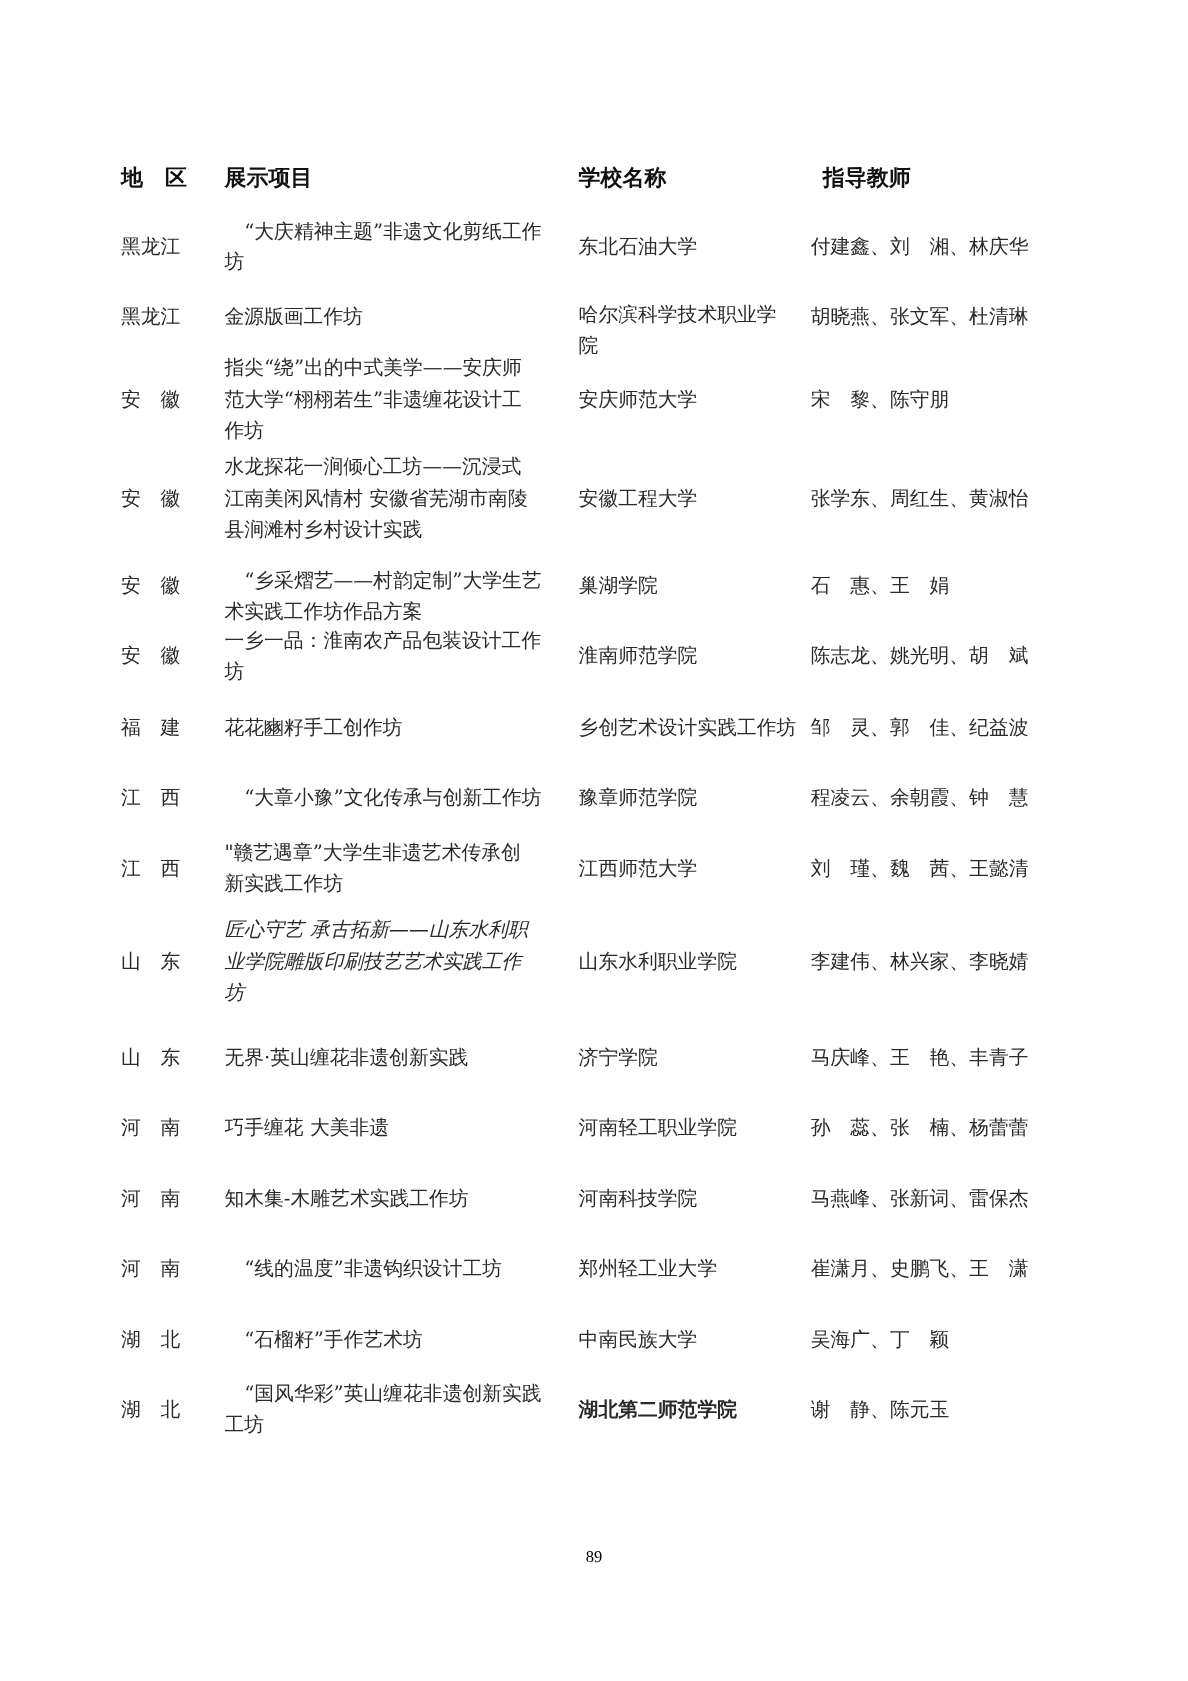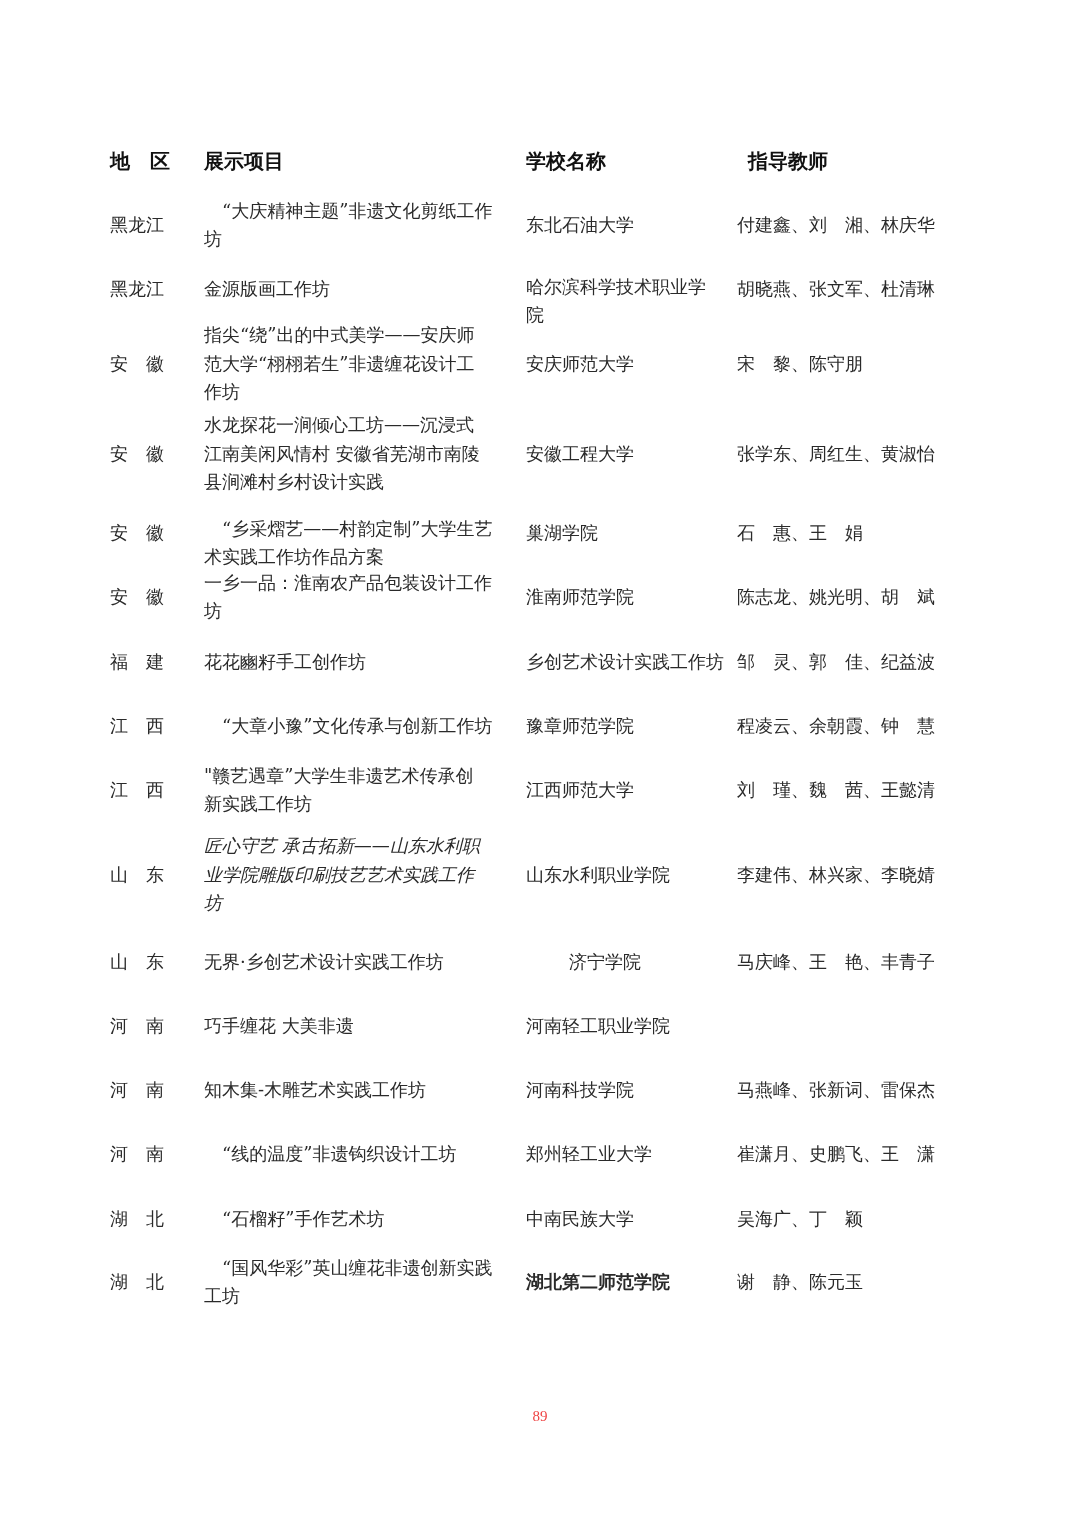--- a/index.html
+++ b/index.html
@@ -19,21 +19,21 @@
       position: absolute; font-size: 18px; line-height: 28.5px; color: #2a2a2a;
       display: flex; align-items: center;
     }
     .c-region { left: 110px; width: 80px; }
     .c-project { left: 204px; width: 320px; }
     .c-school { left: 526px; width: 210px; }
     .c-teacher { left: 737px; width: 240px; white-space: pre; }
     .cell span { display: block; }
     .pagenum {
       position: absolute; top: 1408px; left: 0; width: 1080px; text-align: center;
-      font-family: "Liberation Serif", serif; font-size: 15px; color: #ef4444;
+      font-family: "Liberation Serif", serif; font-size: 15px; color: #000000;
     }
   </style>
 </head>
 <body>
 
 <div class="page">
   <div class="hdr" style="left:110px;">地　区</div>
   <div class="hdr" style="left:204px;">展示项目</div>
   <div class="hdr" style="left:526px;">学校名称</div>
   <div class="hdr" style="left:748px;">指导教师</div>
@@ -209,44 +209,45 @@
           </div>
         </div>
         <div class="cell c-teacher" style="top: 0px; height: 86px;"><div>李建伟、林兴家、李晓婧</div></div>
       </div>
       <div class="row" style="top: 947px; height: 30px;">
         <div class="cell c-region" style="top: 0px; height: 30px;">
           <div>山　东</div>
         </div>
         <div class="cell c-project" style="top: 0px; height: 30px;">
           <div>
-            <span>无界·乡创艺术设计实践工作坊</span>
-          </div>
-        </div>
-        <div class="cell c-school" style="top: 0px; height: 30px; margin-left: 43px;">
+            <span>无界·英山缠花非遗创新实践</span>
+          </div>
+        </div>
+        <div class="cell c-school" style="top: 0px; height: 30px;">
           <div>
             <span>济宁学院</span>
           </div>
         </div>
         <div class="cell c-teacher" style="top: 0px; height: 30px;"><div>马庆峰、王　艳、丰青子</div></div>
       </div>
       <div class="row" style="top: 1011px; height: 30px;">
         <div class="cell c-region" style="top: 0px; height: 30px;">
           <div>河　南</div>
         </div>
         <div class="cell c-project" style="top: 0px; height: 30px;">
           <div>
             <span>巧手缠花 大美非遗</span>
           </div>
         </div>
         <div class="cell c-school" style="top: 0px; height: 30px;">
           <div>
             <span>河南轻工职业学院</span>
           </div>
         </div>
+        <div class="cell c-teacher" style="top: 0px; height: 30px;"><div>孙　蕊、张　楠、杨蕾蕾</div></div>
       </div>
       <div class="row" style="top: 1075px; height: 30px;">
         <div class="cell c-region" style="top: 0px; height: 30px;">
           <div>河　南</div>
         </div>
         <div class="cell c-project" style="top: 0px; height: 30px;">
           <div>
             <span>知木集-木雕艺术实践工作坊</span>
           </div>
         </div>

